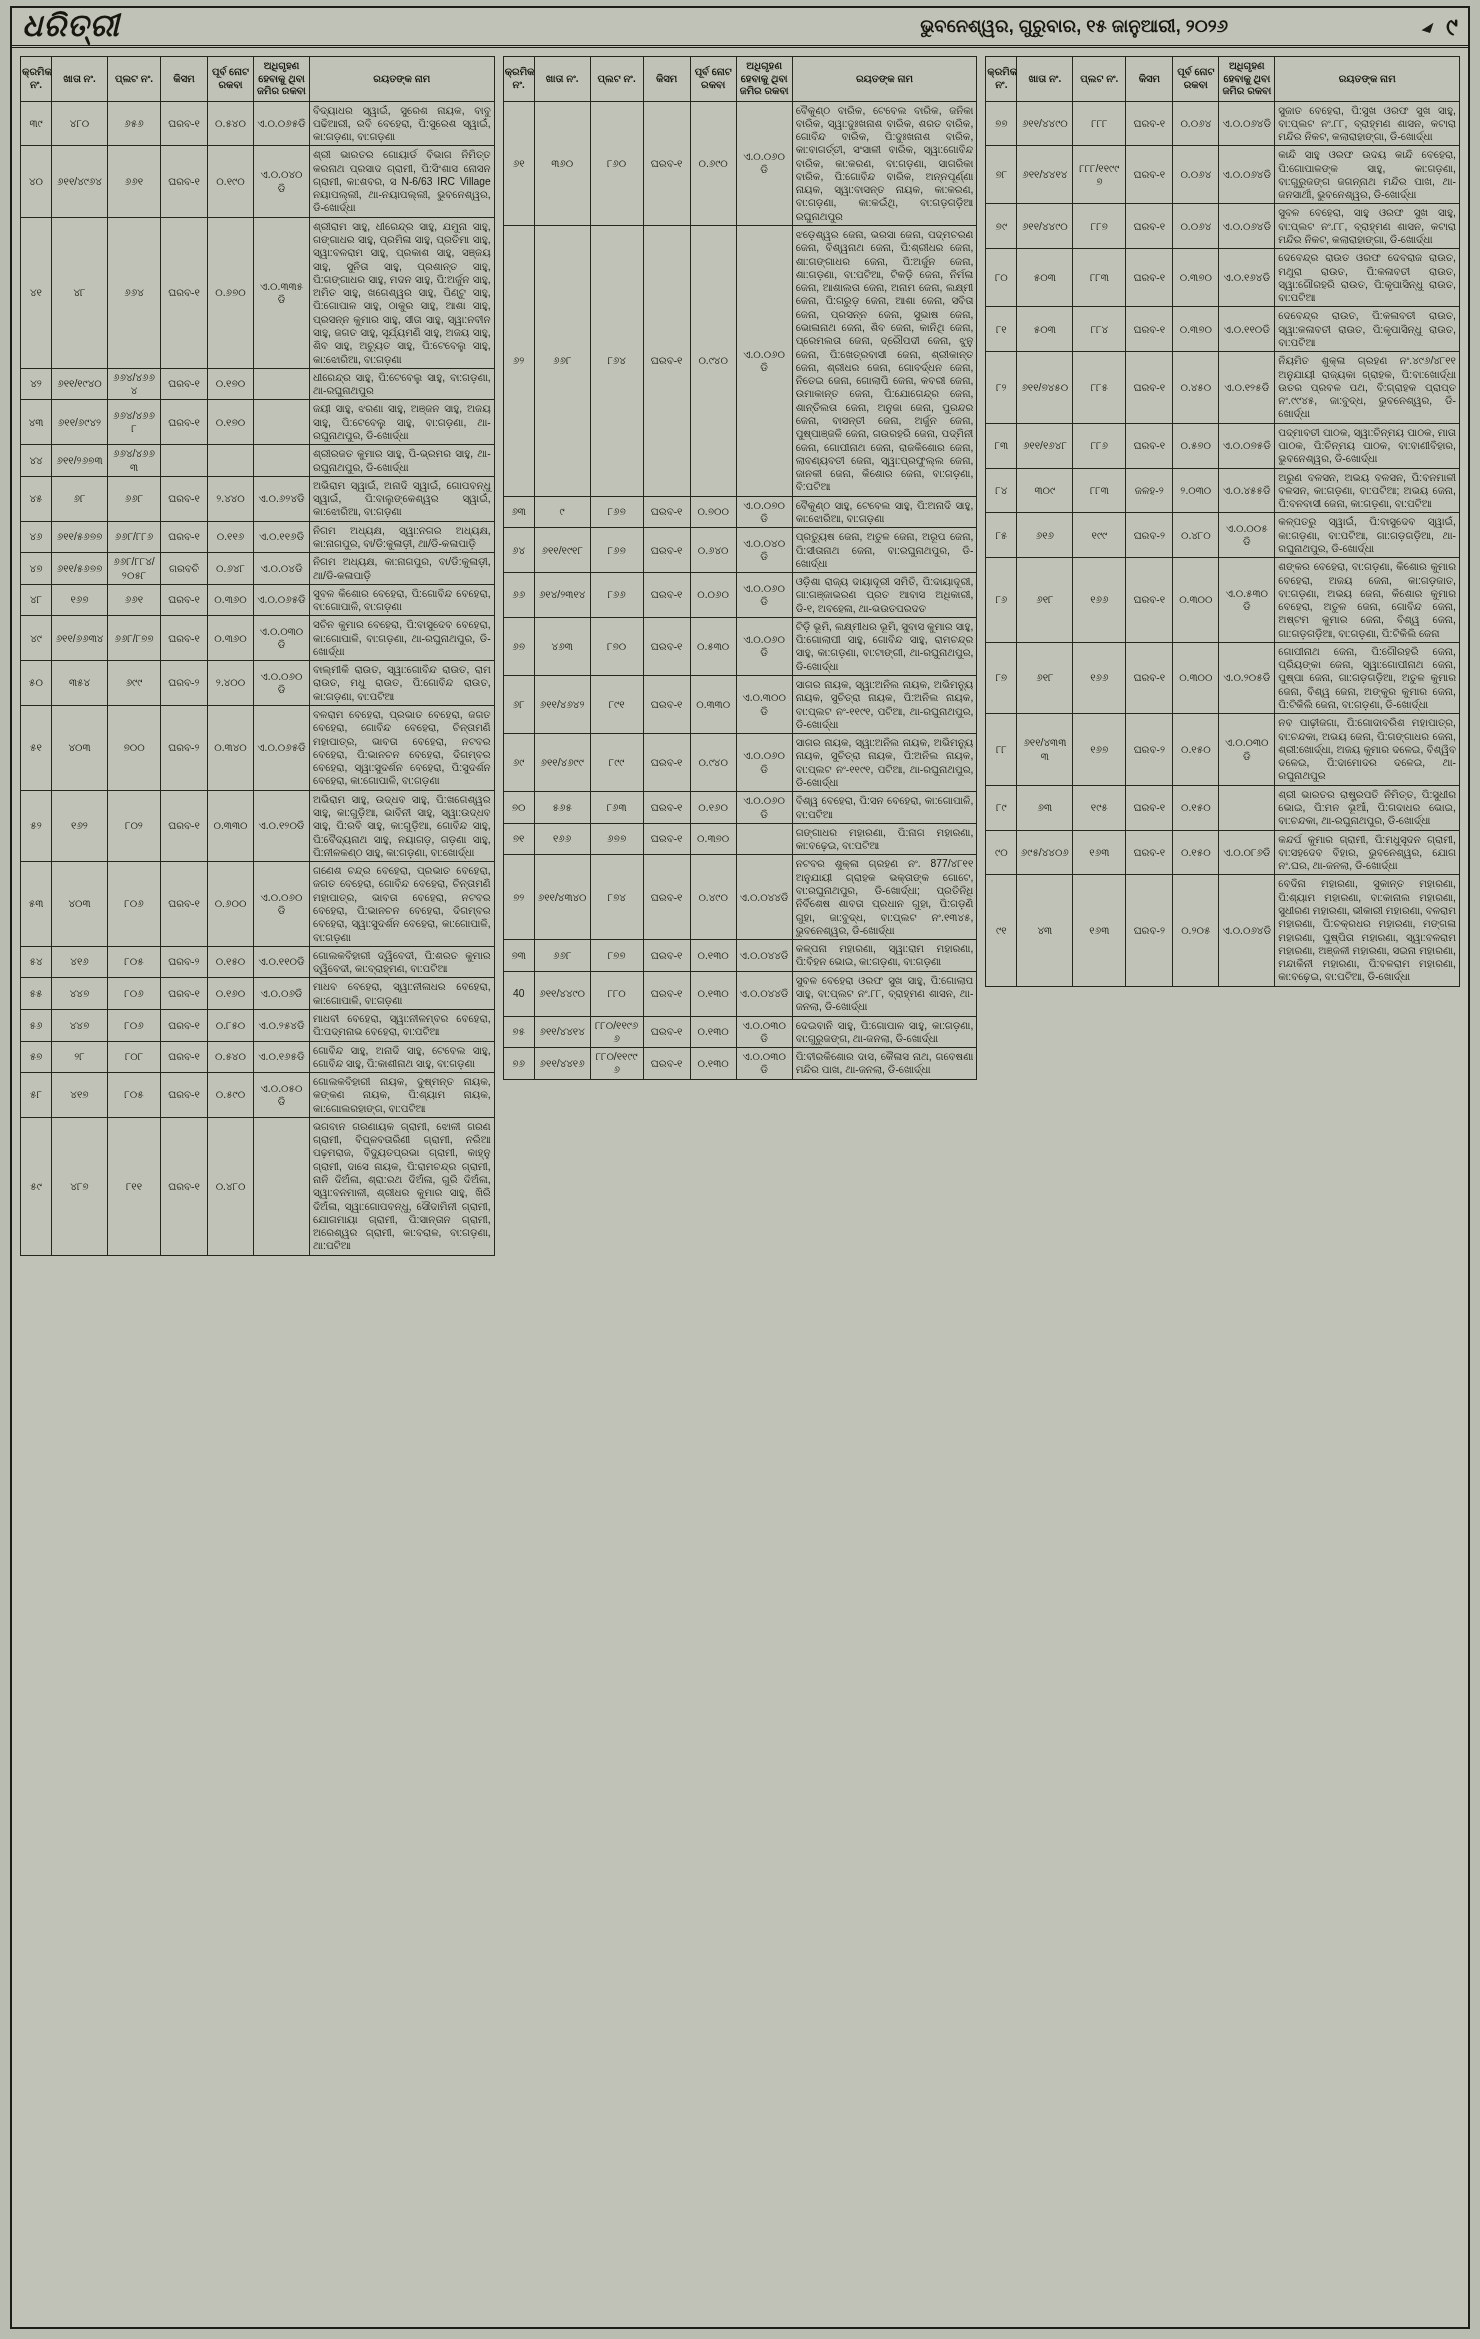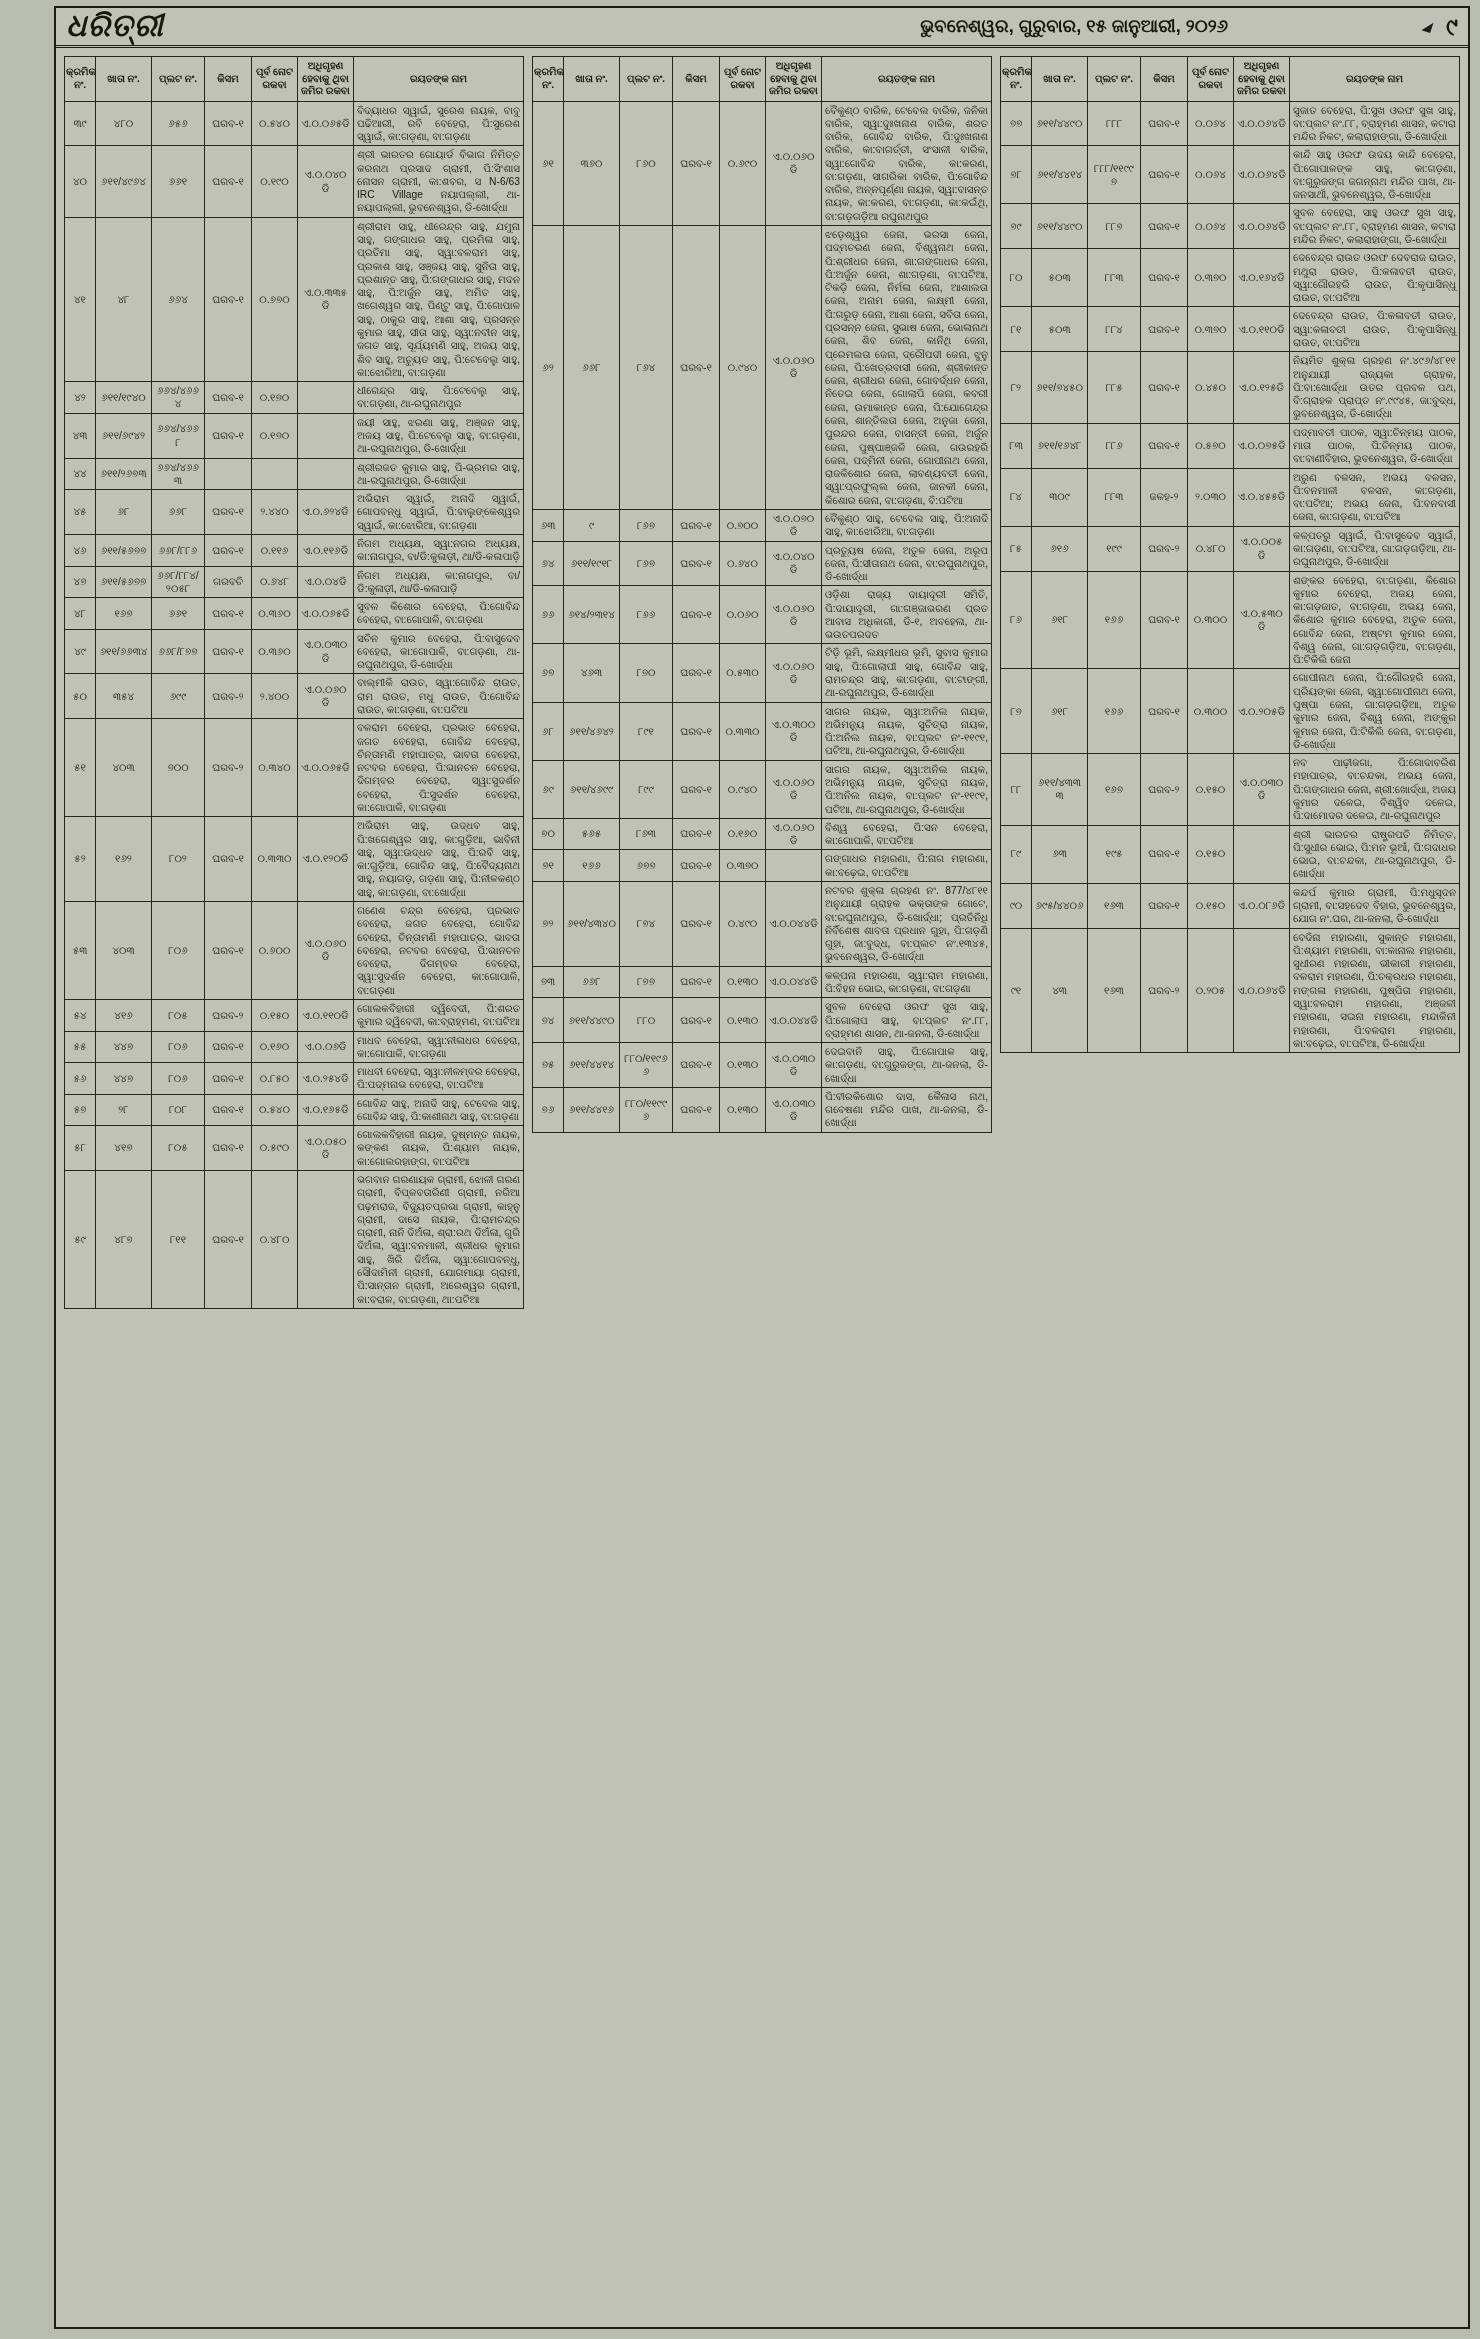--- a/index.html
+++ b/index.html
@@ -8,21 +8,20 @@
     background:#b9bcb1;
     font-family:"Liberation Sans", sans-serif;
     color:#17170f;
     overflow:hidden;
   }
   .page-frame{
     position:absolute;left:10px;right:10px;top:6px;bottom:10px;
     border:2px solid #1d1d17;
     background:#c0c2b7;
     box-sizing:border-box;
-    margin-left:44px;
   }
   
   header.page-header{
     display:flex;align-items:center;
     height:40px;
     padding:0 10px;
     border-bottom:3px double #1d1d17;
     box-sizing:border-box;
   }
   .masthead{
@@ -442,21 +441,21 @@
             <tr>
               <td class="c0">୭୩</td>
               <td class="c1">୬୬୮</td>
               <td class="c2">୮୭୭</td>
               <td class="c3">ଘରବ-୧</td>
               <td class="c4">୦.୧୩୦</td>
               <td class="c5">ଏ.୦.୦୪୪ଡି</td>
               <td class="c6">କଳ୍ପନା ମହାରଣା, ସ୍ୱା:ରାମ ମହାରଣା, ପି:ବିହନ ଭୋଇ, କା:ଗଡ଼ଣା, ବା:ଗଡ଼ଣା</td>
             </tr>
             <tr>
-              <td class="c0">୭୪</td>
+              <td class="c0">40</td>
               <td class="c1">୬୧୧/୪୪୯୦</td>
               <td class="c2">୮୮୦</td>
               <td class="c3">ଘରବ-୧</td>
               <td class="c4">୦.୧୩୦</td>
               <td class="c5">ଏ.୦.୦୪୪ଡି</td>
               <td class="c6">ସୁବଳ ବେହେରା ଓରଫ ସୁଖ ସାହୁ, ପି:ଗୋଲାପ ସାହୁ, ବା:ପ୍ଲଟ ନଂ.୮୮, ବ୍ରାହ୍ମଣ ଶାସନ, ଥା-ଜନଲା, ଡି-ଖୋର୍ଦ୍ଧା</td>
             </tr>
             <tr>
               <td class="c0">୭୫</td>
               <td class="c1">୬୧୧/୪୪୧୪</td>

